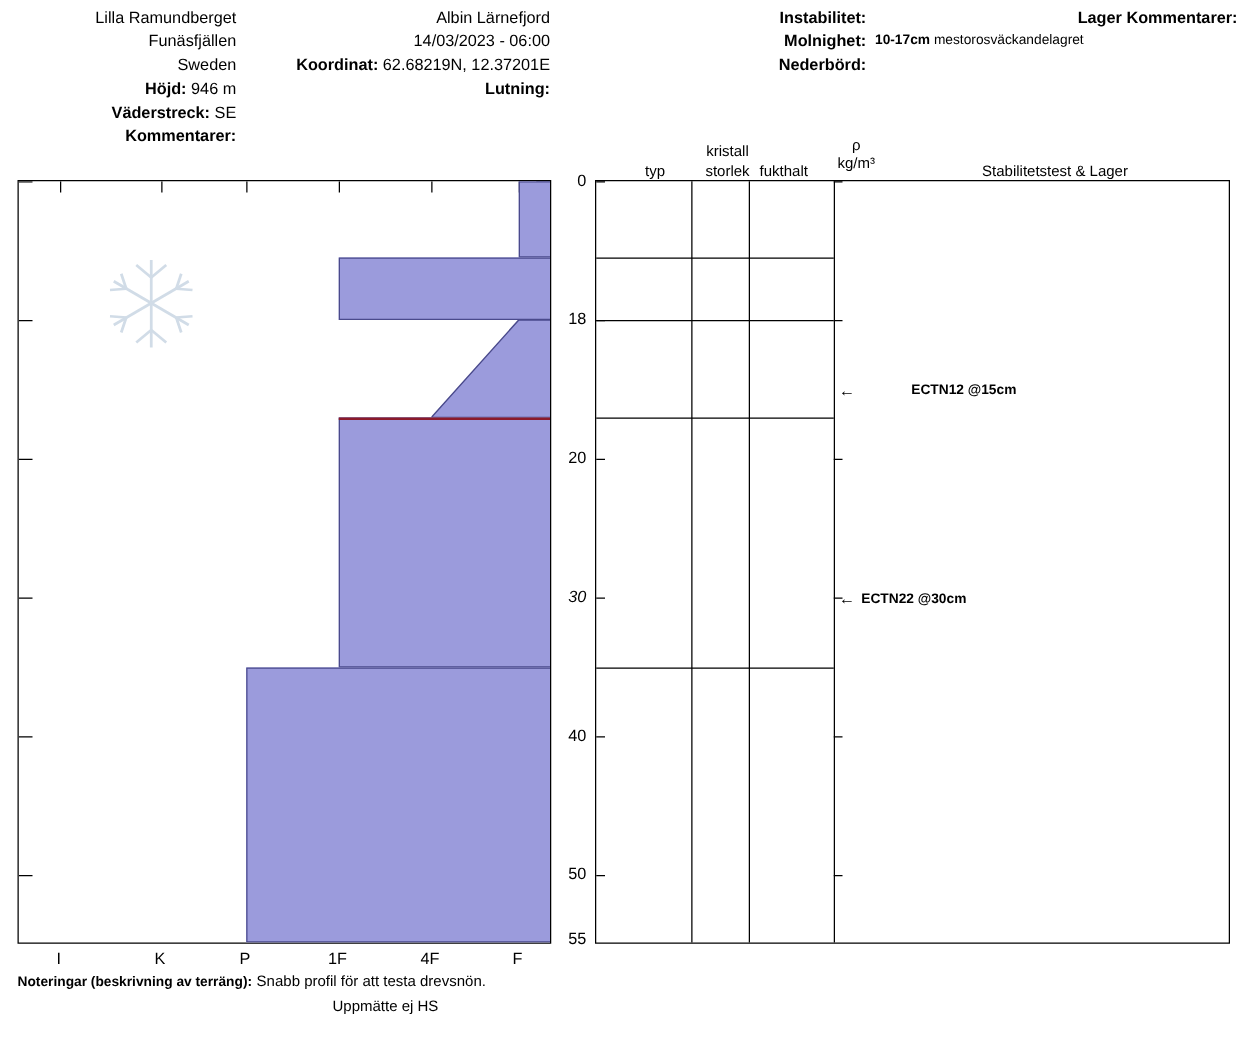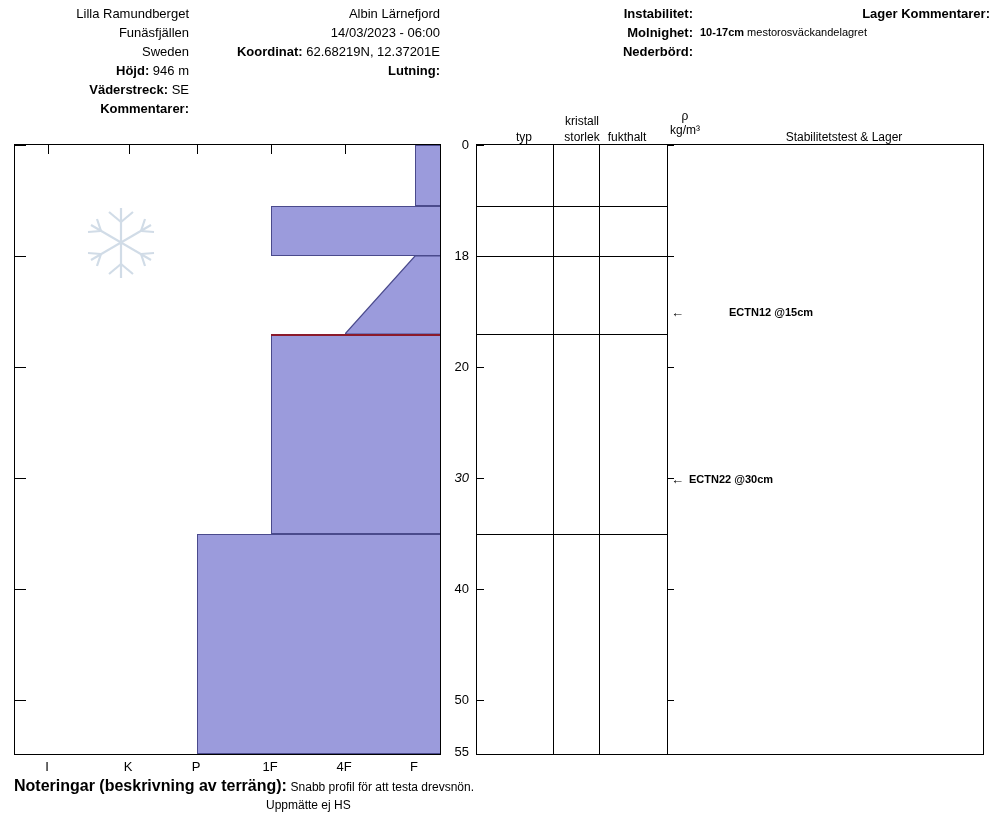--- a/index.html
+++ b/index.html
@@ -184,21 +184,21 @@
   #footer {
     position: absolute;
     left: 0; top: 777px;
     width: 994px; height: 63px;
   }
   #notes-line {
     position: absolute;
     left: 14px; top: 0;
     white-space: nowrap;
   }
-  #notes-label { font-weight: bold; font-size: 16px; }
+  #notes-label { font-weight: bold; font-size: 11px; }
   #notes-text { font-size: 12px; }
   #notes-line2 {
     position: absolute;
     left: 266px; top: 21px;
     font-size: 12px;
   }
 </style>
 </head>
 <body>
 

